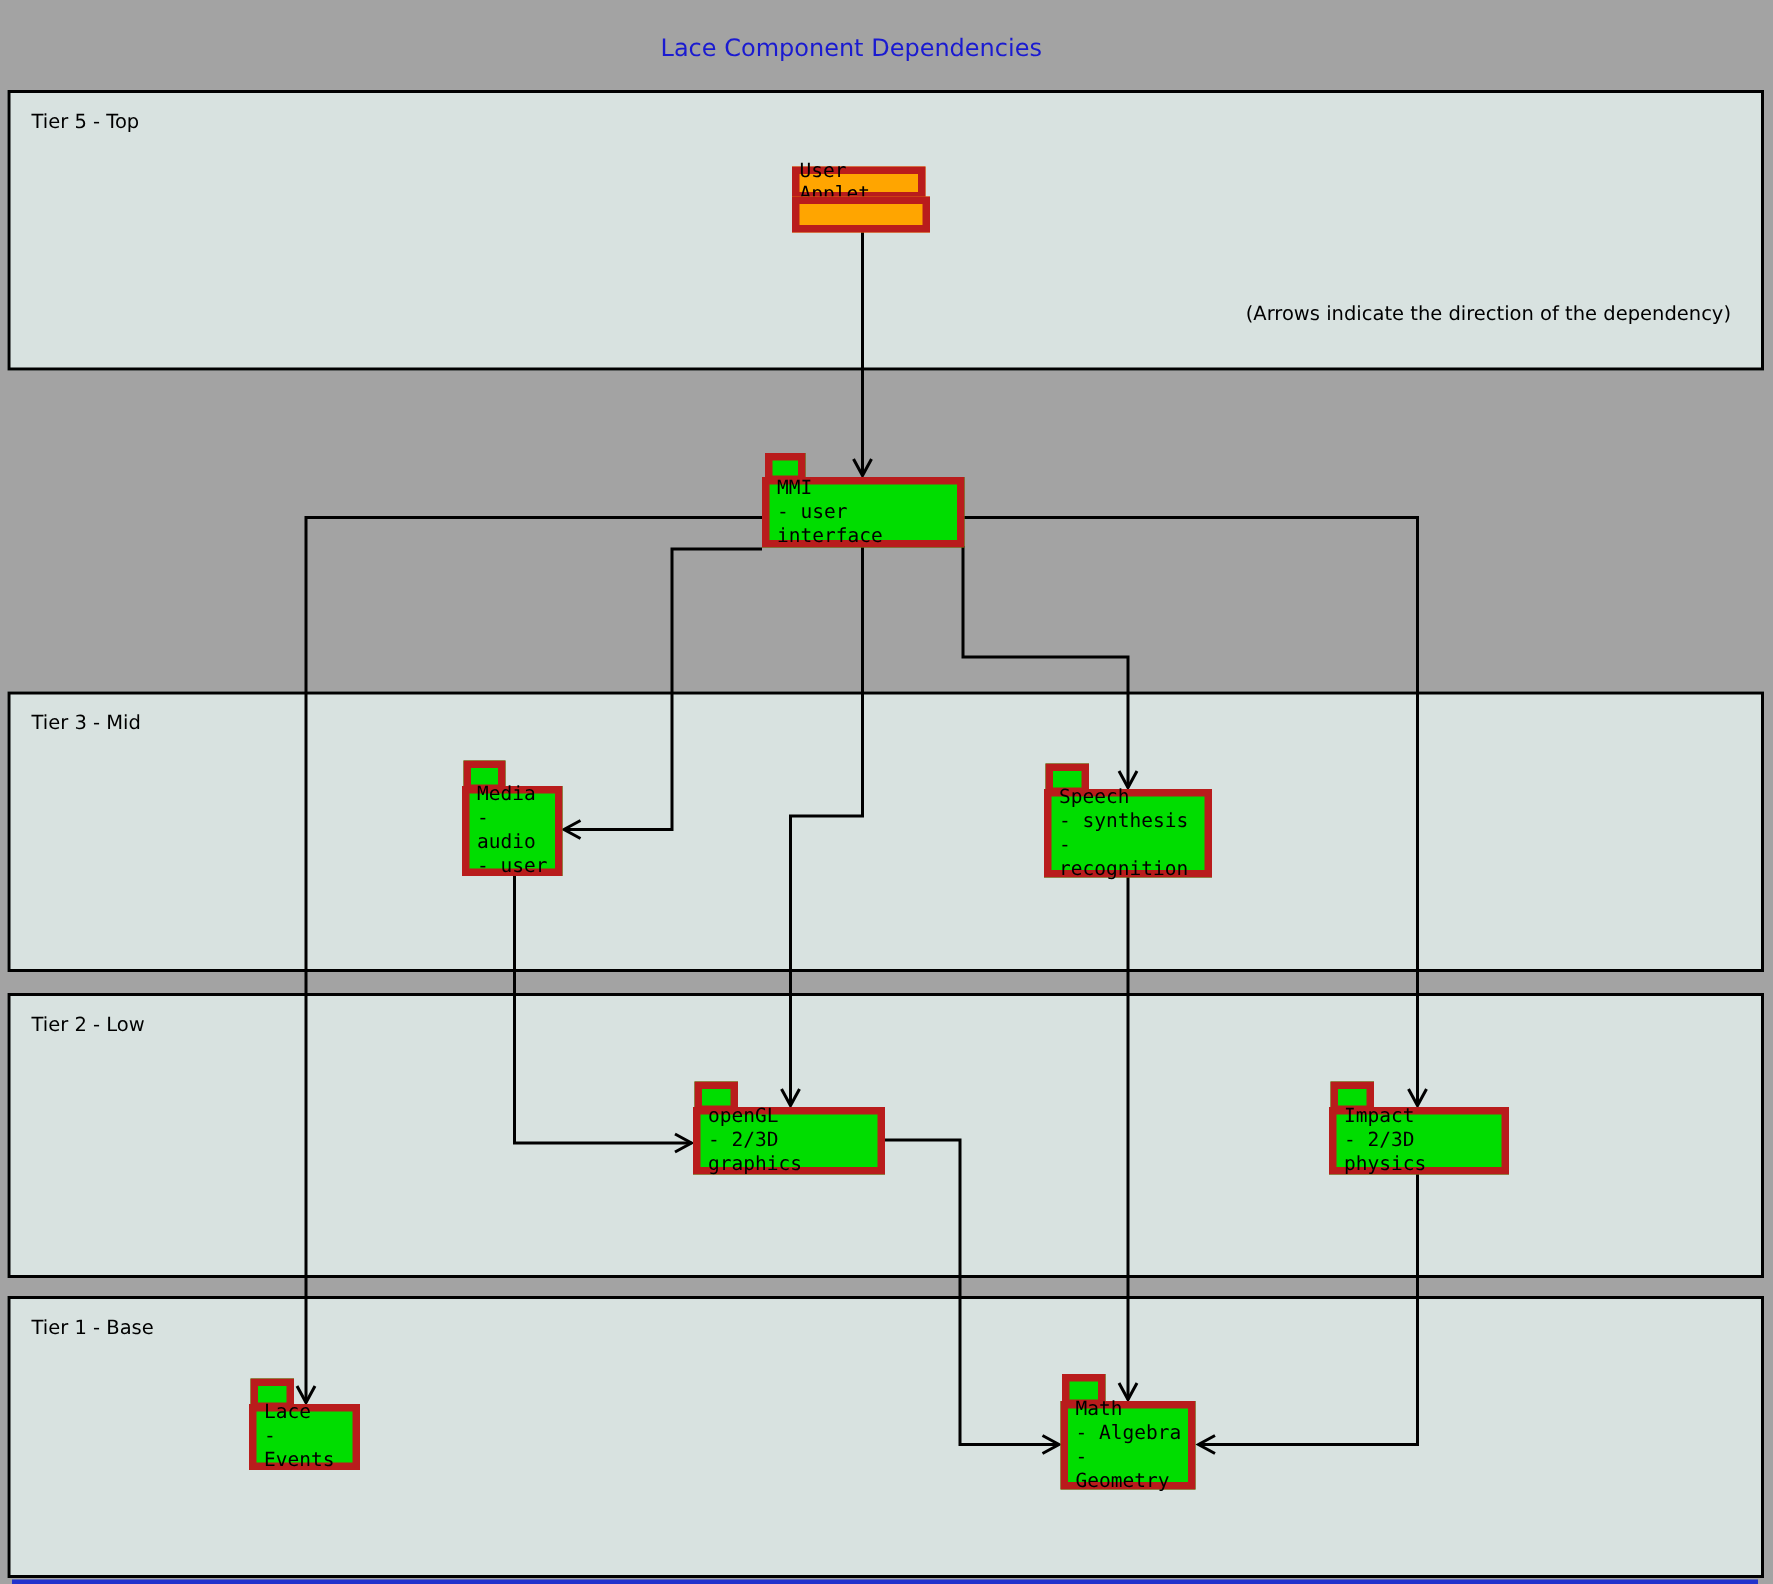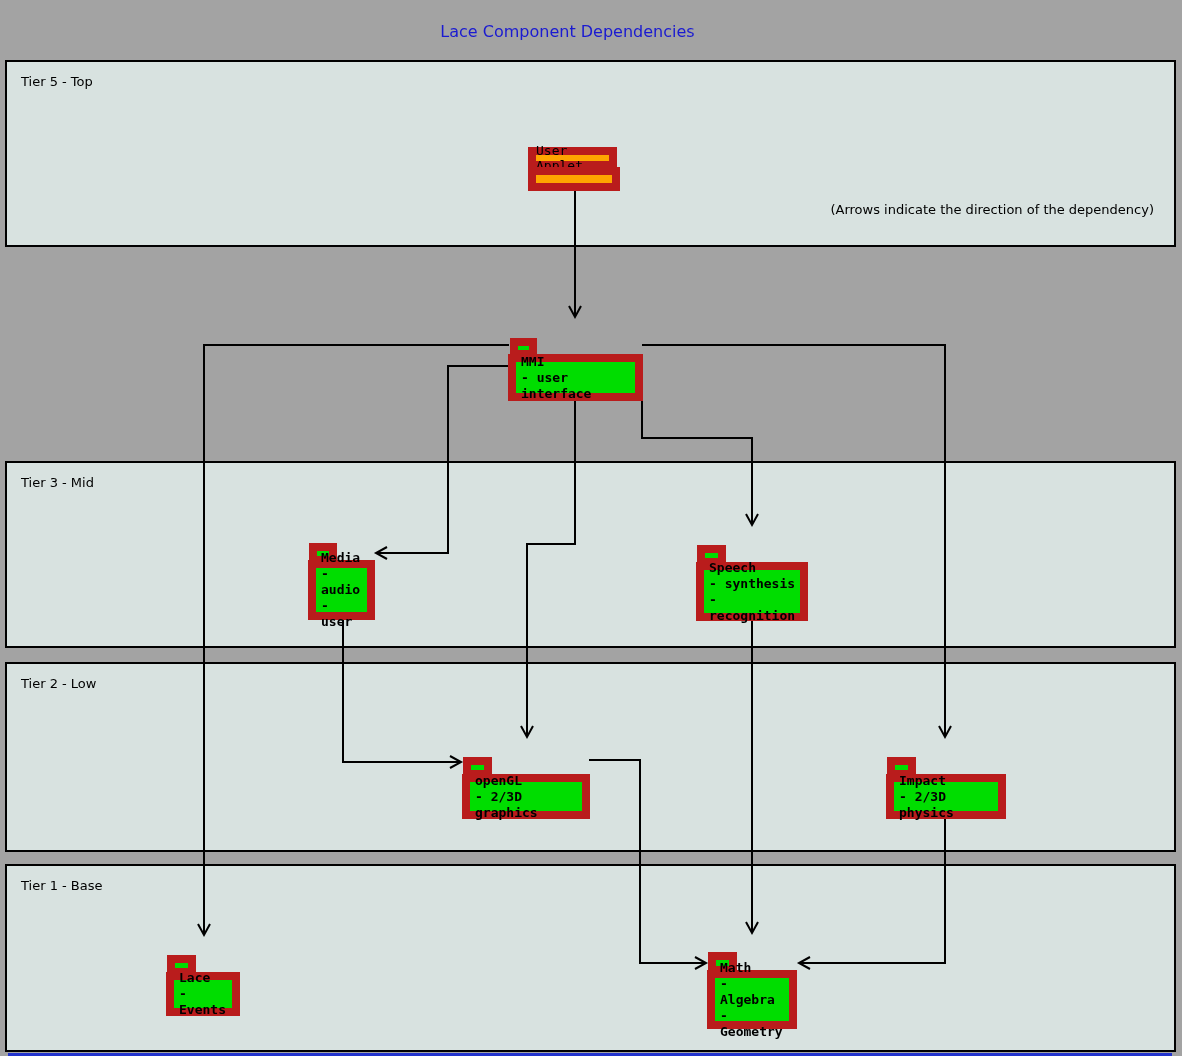--- a/index.html
+++ b/index.html
@@ -10,22 +10,22 @@
            font-size:16px; color:#1a1ad1; font-family:"DejaVu Sans", sans-serif; }
 
   .tier { position:absolute; left:5px; width:1171px; background:#d8e2e0;
           border:2px solid #000; z-index:1; }
   .tier-label { position:absolute; left:14px; top:12px; font-size:13px; color:#000; }
 
   .note { position:absolute; top:202px; right:28px; font-size:13px; color:#000; z-index:2; }
 
   .edges { position:absolute; left:0; top:0; z-index:2; pointer-events:none; }
 
-  .tab, .fbody, .ua-label, .ua-body { position:absolute; border:8px solid #b91c1c; z-index:3;margin-top:36px; }
-  .green { background:#00dd00;font-weight:bold; }
+  .tab, .fbody, .ua-label, .ua-body { position:absolute; border:5px solid #b91c1c; z-index:3; }
+  .green { background:#00dd00; }
   .orange { background:#ffa500; }
   .fbody { display:flex; flex-direction:column; justify-content:center; padding-left:5px;
            font-family:"DejaVu Sans Mono", monospace; font-size:13px; line-height:16px; color:#000; }
   .ua-label { display:flex; align-items:center; justify-content:center;
               font-family:"DejaVu Sans Mono", monospace; font-size:13px; color:#000; }
 
   .bottom-bar { position:absolute; left:8px; top:1053px; width:1164px; height:3px;
                 background:#2233cc; z-index:4; }
 </style>
 </head>

